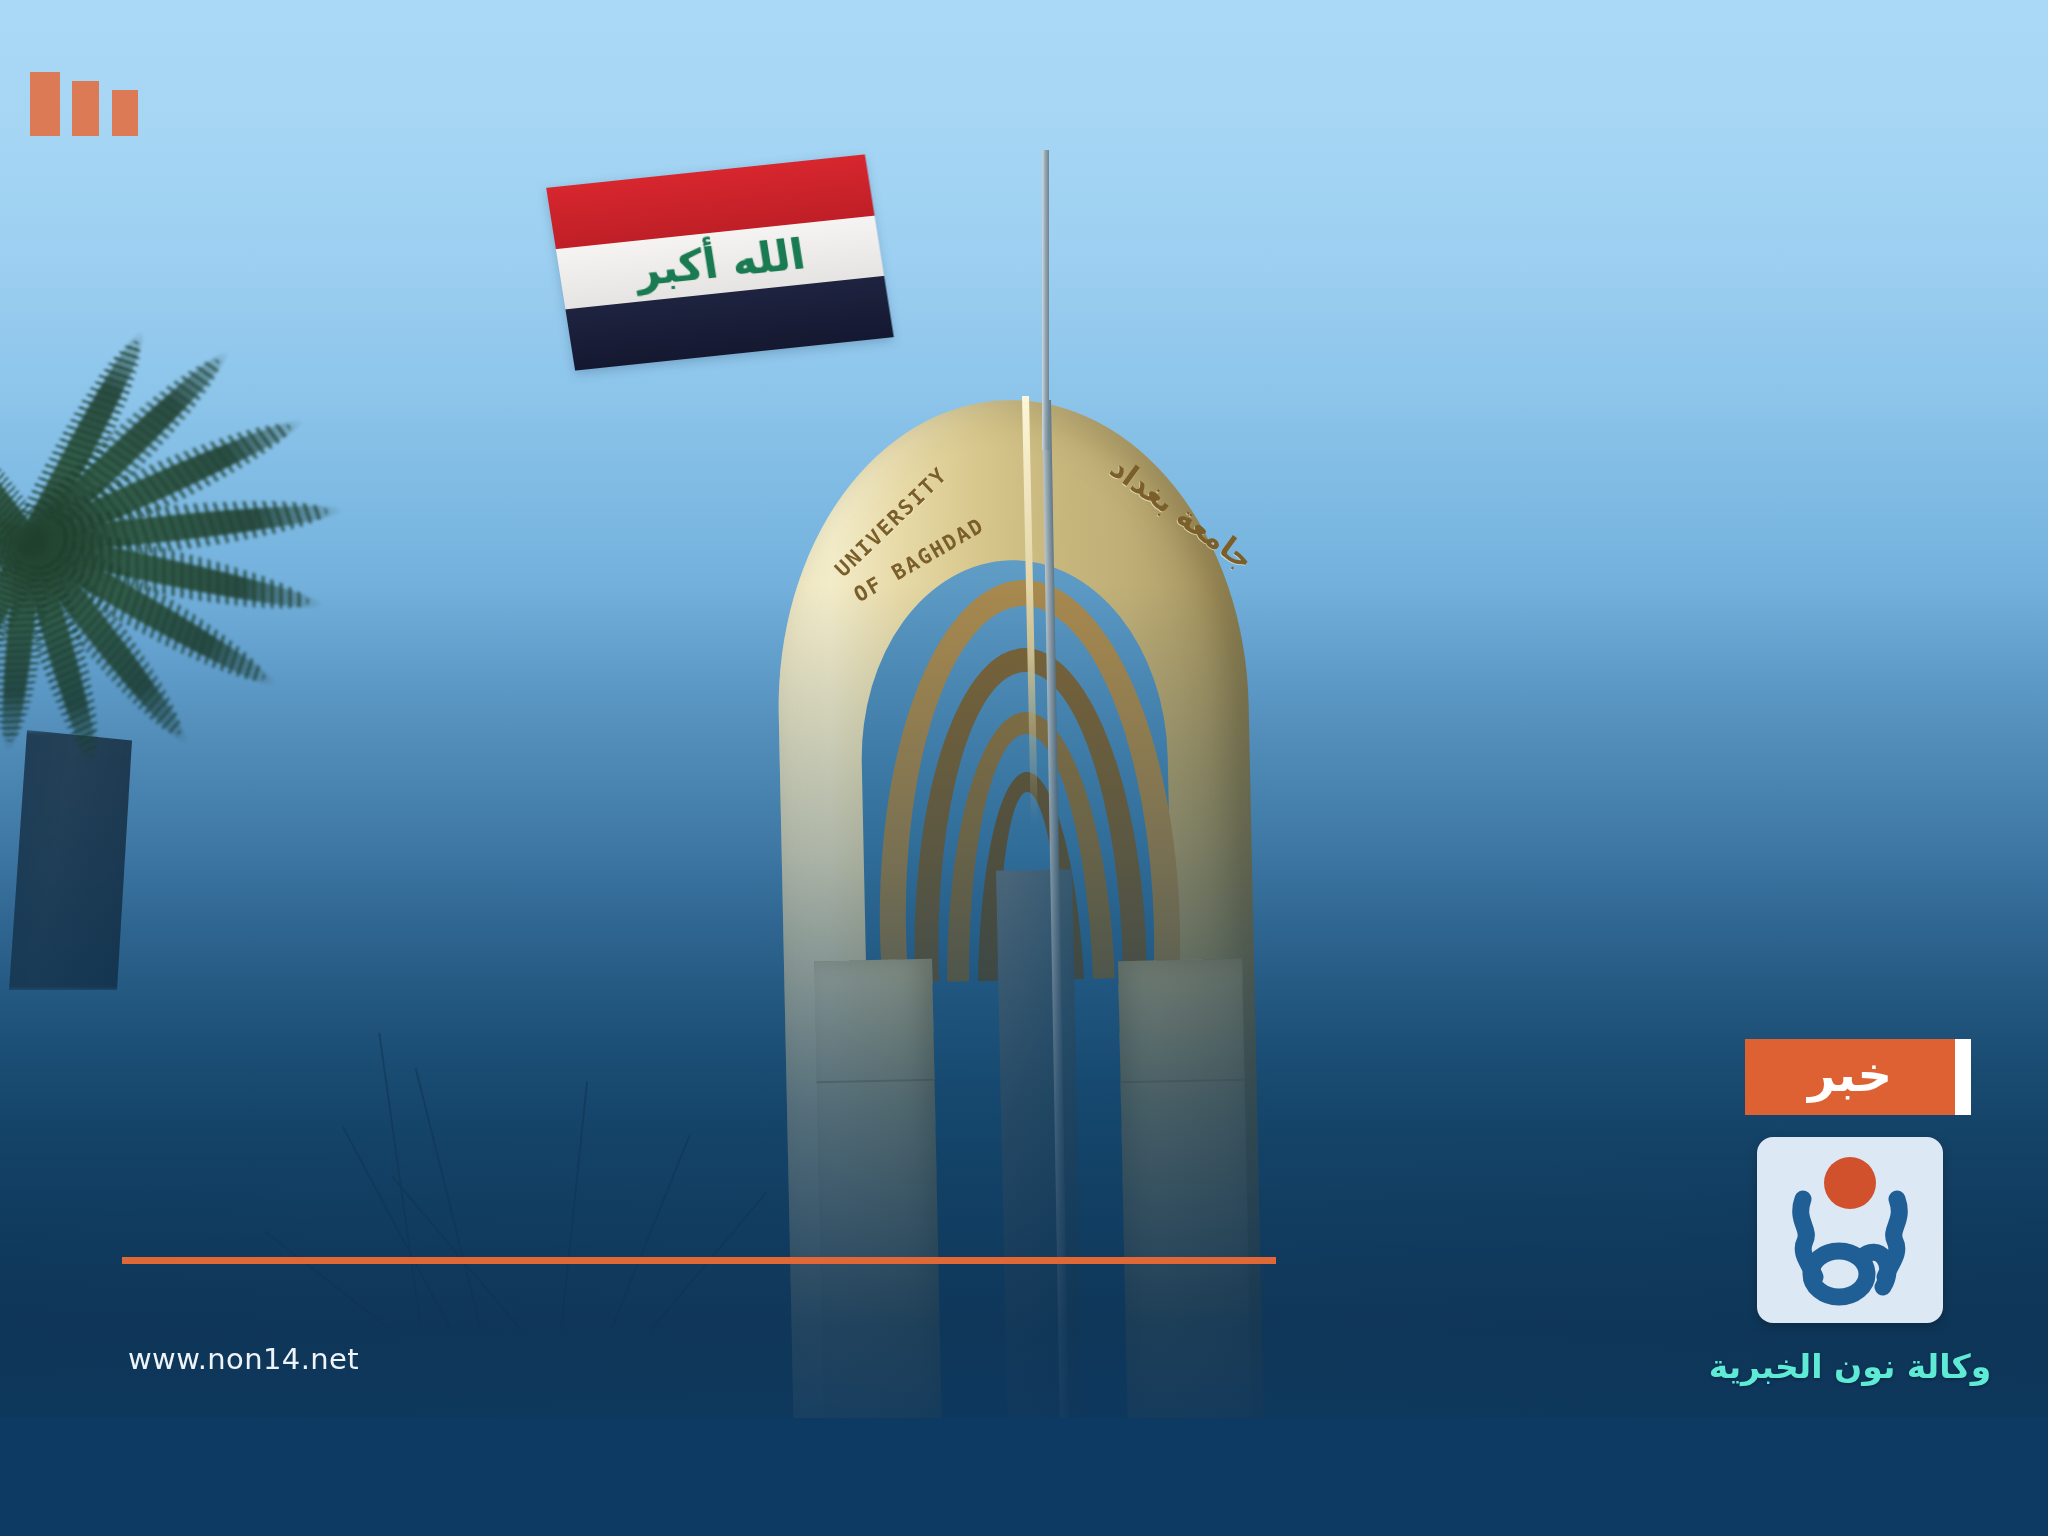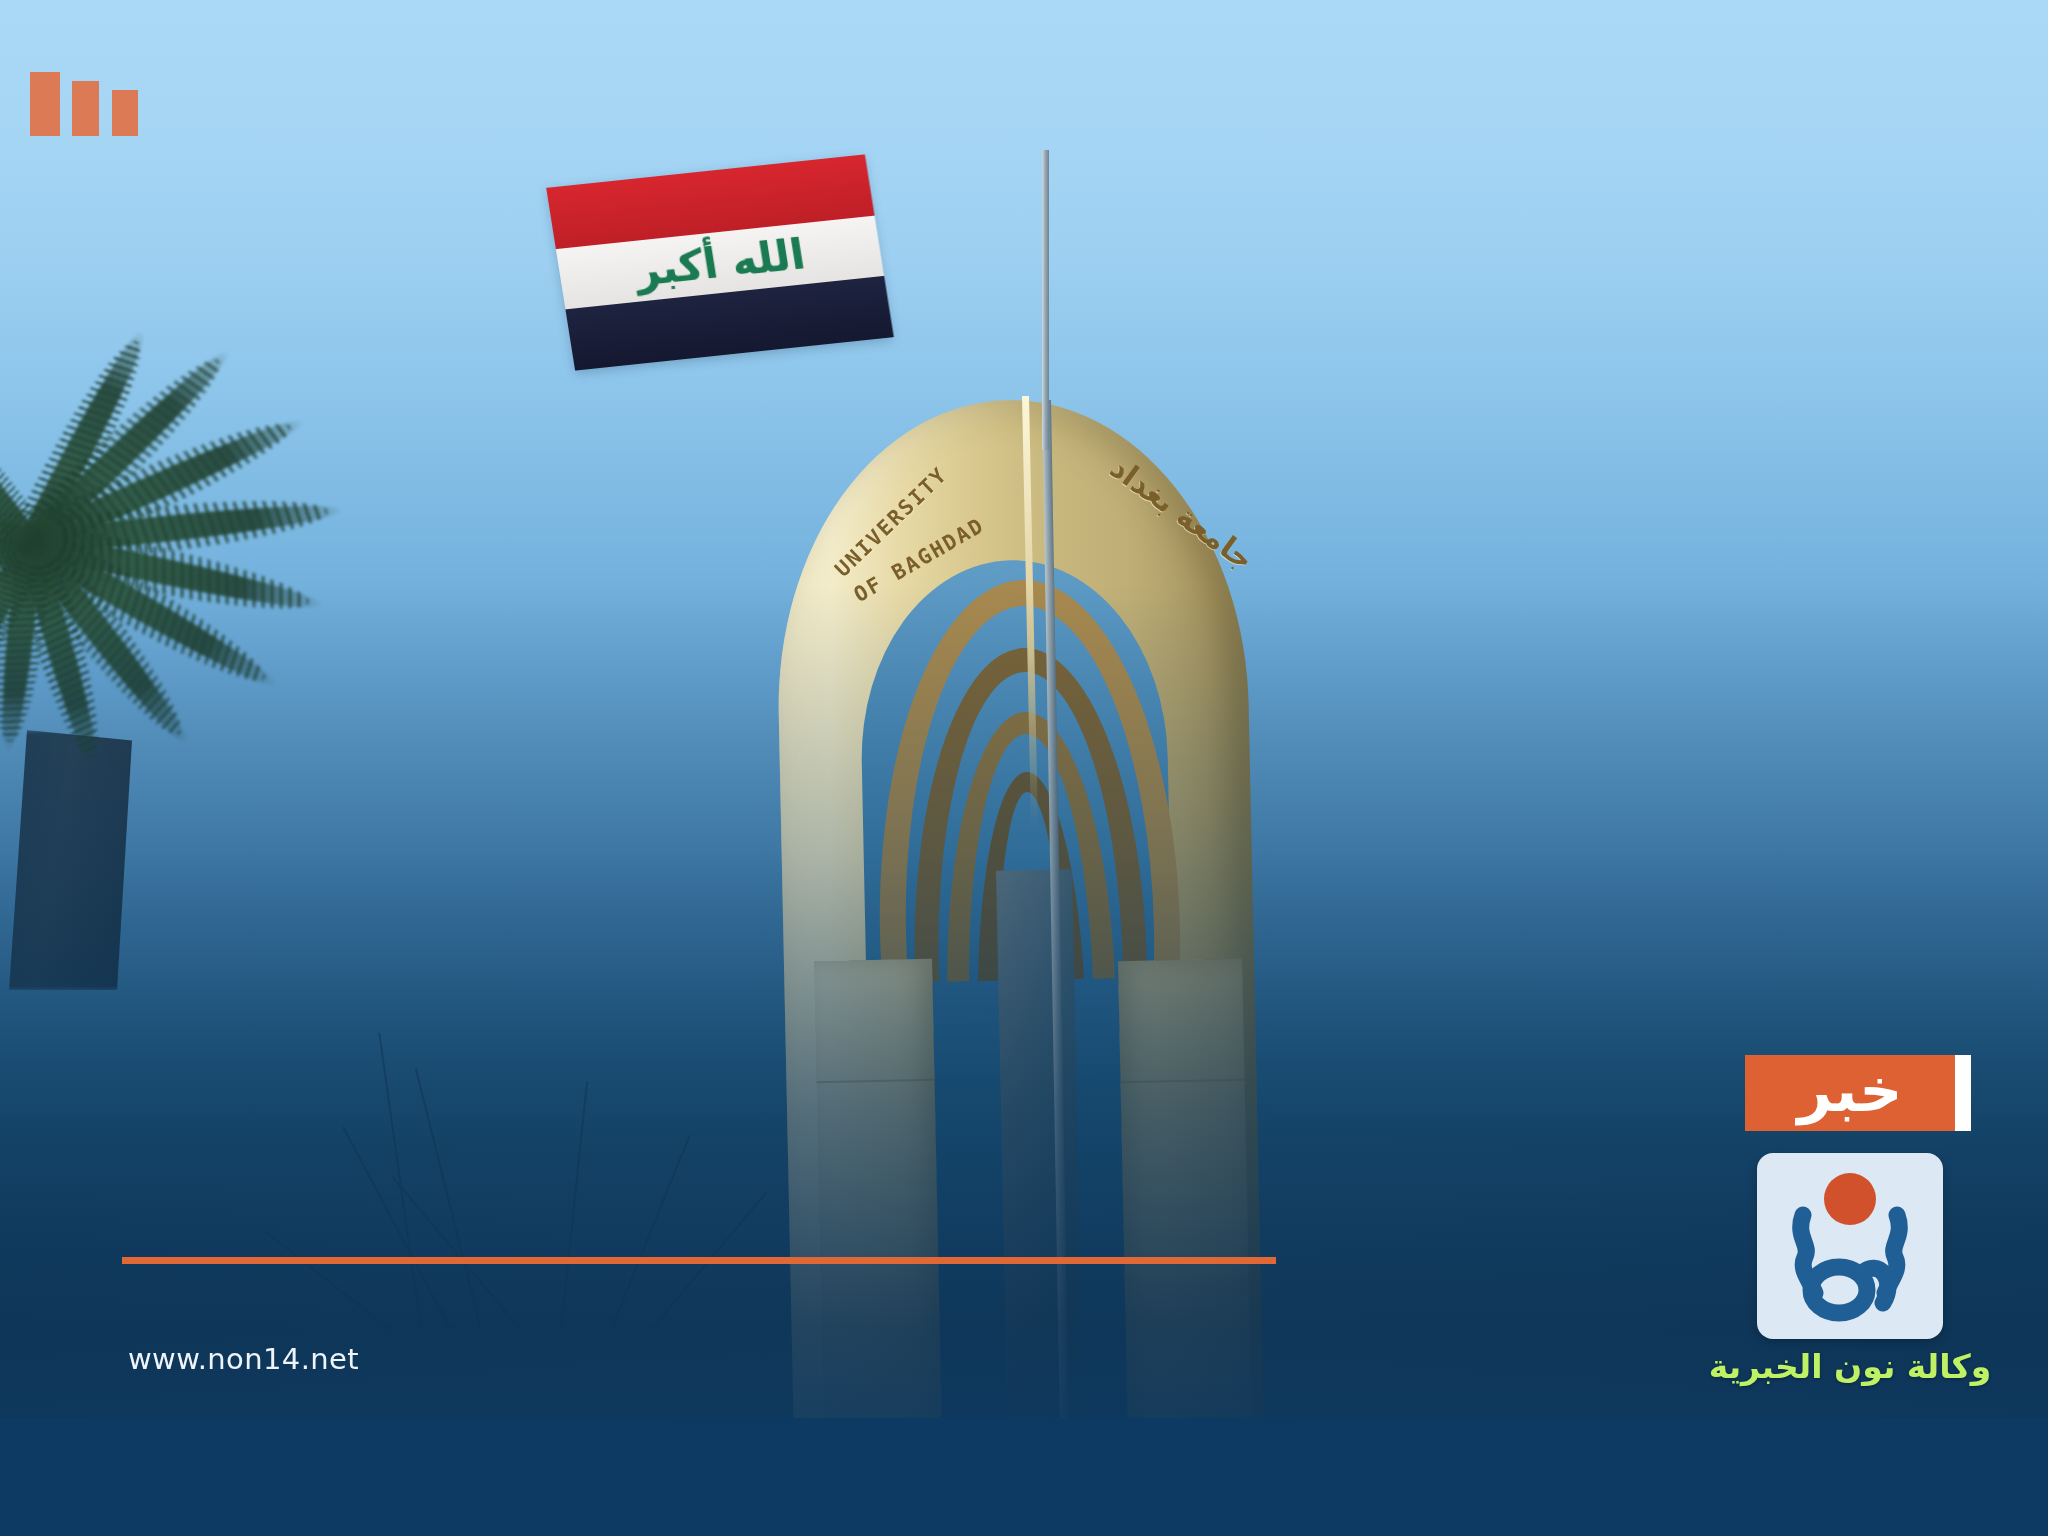--- a/index.html
+++ b/index.html
@@ -218,37 +218,37 @@
     color:#eef4fa;font-size:29px;letter-spacing:.4px;
   }
 
   
   .agency{position:absolute;right:48px;bottom:150px;width:300px;text-align:center;}
   .news-badge{
     position:relative;margin:0 auto 22px auto;width:210px;height:76px;
     background:#dd6133;display:flex;align-items:center;justify-content:center;
   }
   .news-badge span{
-    color:#fff;font-size:60px;font-weight:700;line-height:1;direction:rtl;
+    color:#fff;font-size:48px;font-weight:700;line-height:1;direction:rtl;
     transform:translateY(-3px);
   }
   .news-badge::after{
     content:"";position:absolute;right:-16px;top:0;width:16px;height:100%;background:#ffffff;
   }
   .logo-tile{
     margin:0 auto;width:186px;height:186px;border-radius:16px;
     background:#dce8f4;position:relative;box-shadow:0 3px 10px rgba(0,0,0,.22);
   }
   .logo-dot{
     position:absolute;left:50%;top:20px;transform:translateX(-50%);
     width:52px;height:52px;border-radius:50%;background:#d1512c;
   }
   .logo-svg{position:absolute;left:0;top:0;width:100%;height:100%;}
   .agency-name{
-    margin-top:8px;color:#bef264;font-size:33px;font-weight:700;direction:rtl;
+    margin-top:24px;color:#5eead4;font-size:33px;font-weight:700;direction:rtl;
     text-shadow:0 1px 3px rgba(0,20,45,.5);
   }
 </style>
 </head>
 <body>
 
 <div class="card">
 
   <div class="photo">
     <div class="sky"></div>

